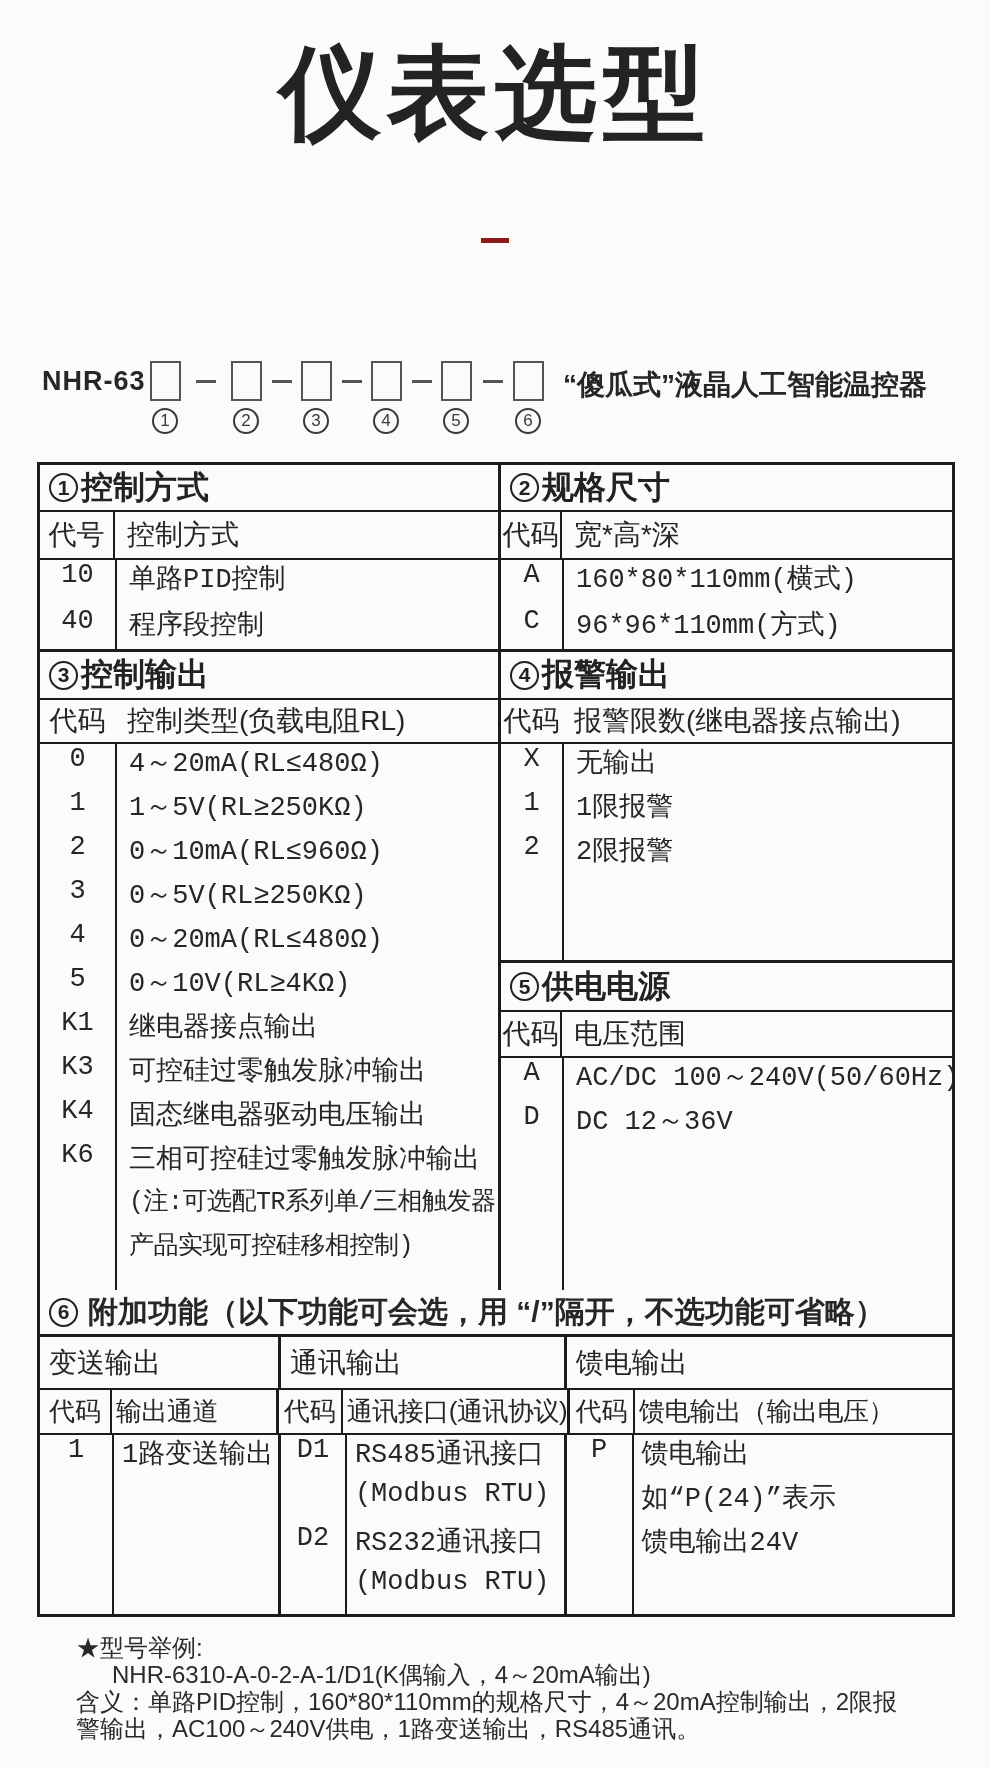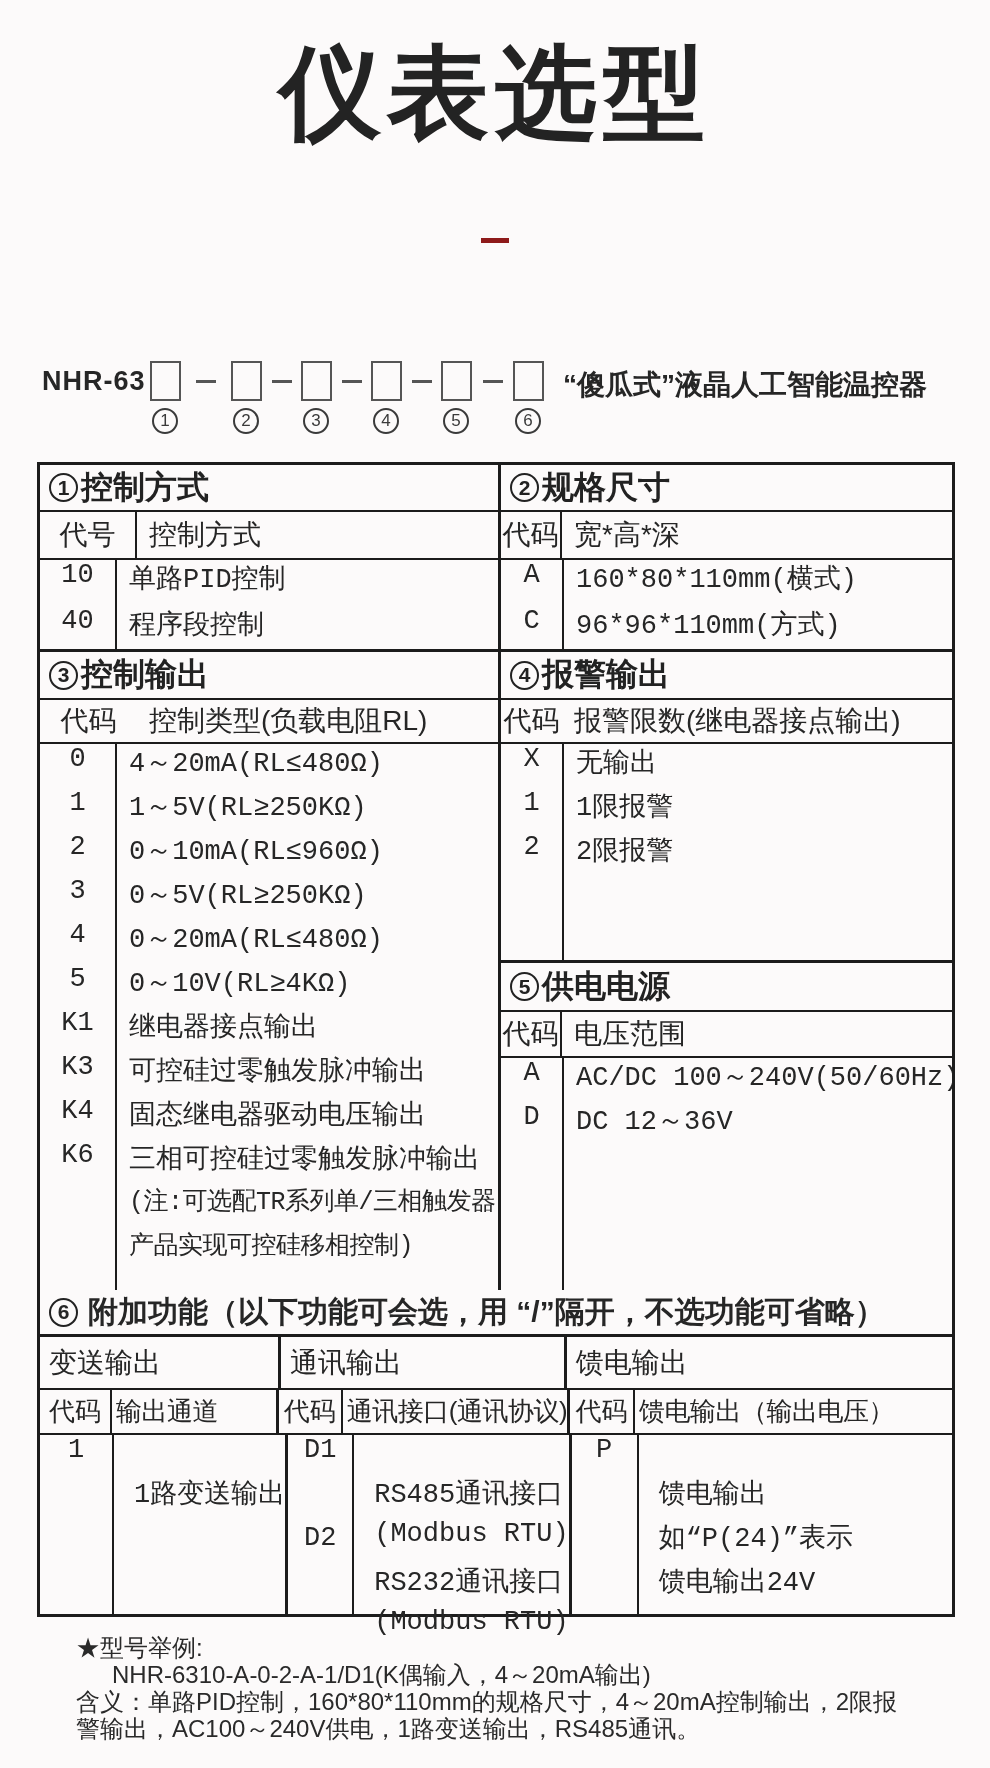--- a/index.html
+++ b/index.html
@@ -45,21 +45,21 @@
   }
   .h47 { height:47px; } .h48 { height:48px; } .h44 { height:44px; }
   .h49 { height:49px; } .h46 { height:46px; } .h92 { height:92px; }
   .h53 { height:53px; } .h45 { height:45px; }
   .bb2 { border-bottom:2px solid #1c1c1c; }
   .bb3 { border-bottom:3px solid #1c1c1c; }
 
   .colhead { display:flex; align-items:stretch; font-size:28px; }
   .colhead .code-cell { display:flex; align-items:center; justify-content:center; }
   .colhead .val-cell  { flex:1; display:flex; align-items:center; padding-left:12px; }
-  .w75 { width:97px; } .w61 { width:61px; }
+  .w75 { width:75px; } .w61 { width:61px; }
   .br2 { border-right:2px solid #1c1c1c; }
 
   .data { position:relative; }
   .vline { position:absolute; top:0; bottom:0; width:2px; background:#1c1c1c; }
   .vl75 { left:75px; } .vl61 { left:61px; }
   .drow { display:flex; align-items:flex-start;font-family:Liberation Mono, monospace; }
   .r44 { height:44px; } .r46 { height:46px; }
   .drow .code { width:75px; text-align:center; font-size:27px; }
   .half.right .drow .code { width:61px; }
   .drow .val { flex:1; padding-left:14px; font-size:27px; white-space:nowrap; overflow:hidden; }
@@ -72,21 +72,21 @@
   .g1 { width:250px; } .g2 { width:300px; } .g3 { width:408px; }
   .gbl { border-left:3px solid #1c1c1c; }
   .s6-label { display:flex; align-items:center; padding-left:9px; font-size:28px; }
   .s6-colhead { display:flex; font-size:26px; }
   .s6-colhead .code-cell { display:flex; align-items:center; justify-content:center; }
   .s6-colhead .val-cell { flex:1; display:flex; align-items:center; padding-left:4px; white-space:nowrap; overflow:hidden; letter-spacing:-0.5px; }
   .wg1 { width:72px; } .wg2 { width:64px; } .wg3 { width:65px; }
   .s6-data { position:relative; height:179px; }
   .s6-data .drow .code { font-size:27px; }
   .g1 .drow .code { width:72px; } .g2 .drow .code { width:64px; } .g3 .drow .code { width:65px; }
-  .s6-data .drow .val { padding-left:22px;margin-top:40px; }
+  .s6-data .drow .val { padding-left:10px; }
   .vlg1 { left:72px; } .vlg2 { left:64px; } .vlg3 { left:65px; }
 
   
   .footer { position:absolute; left:76px; top:1634px; width:905px; font-size:24px; line-height:27px; color:#2a2a2a; }
   .footer .f2 { padding-left:36px; }
 </style>
 </head>
 <body>
 
 <div class="page-title">仪表选型</div>

